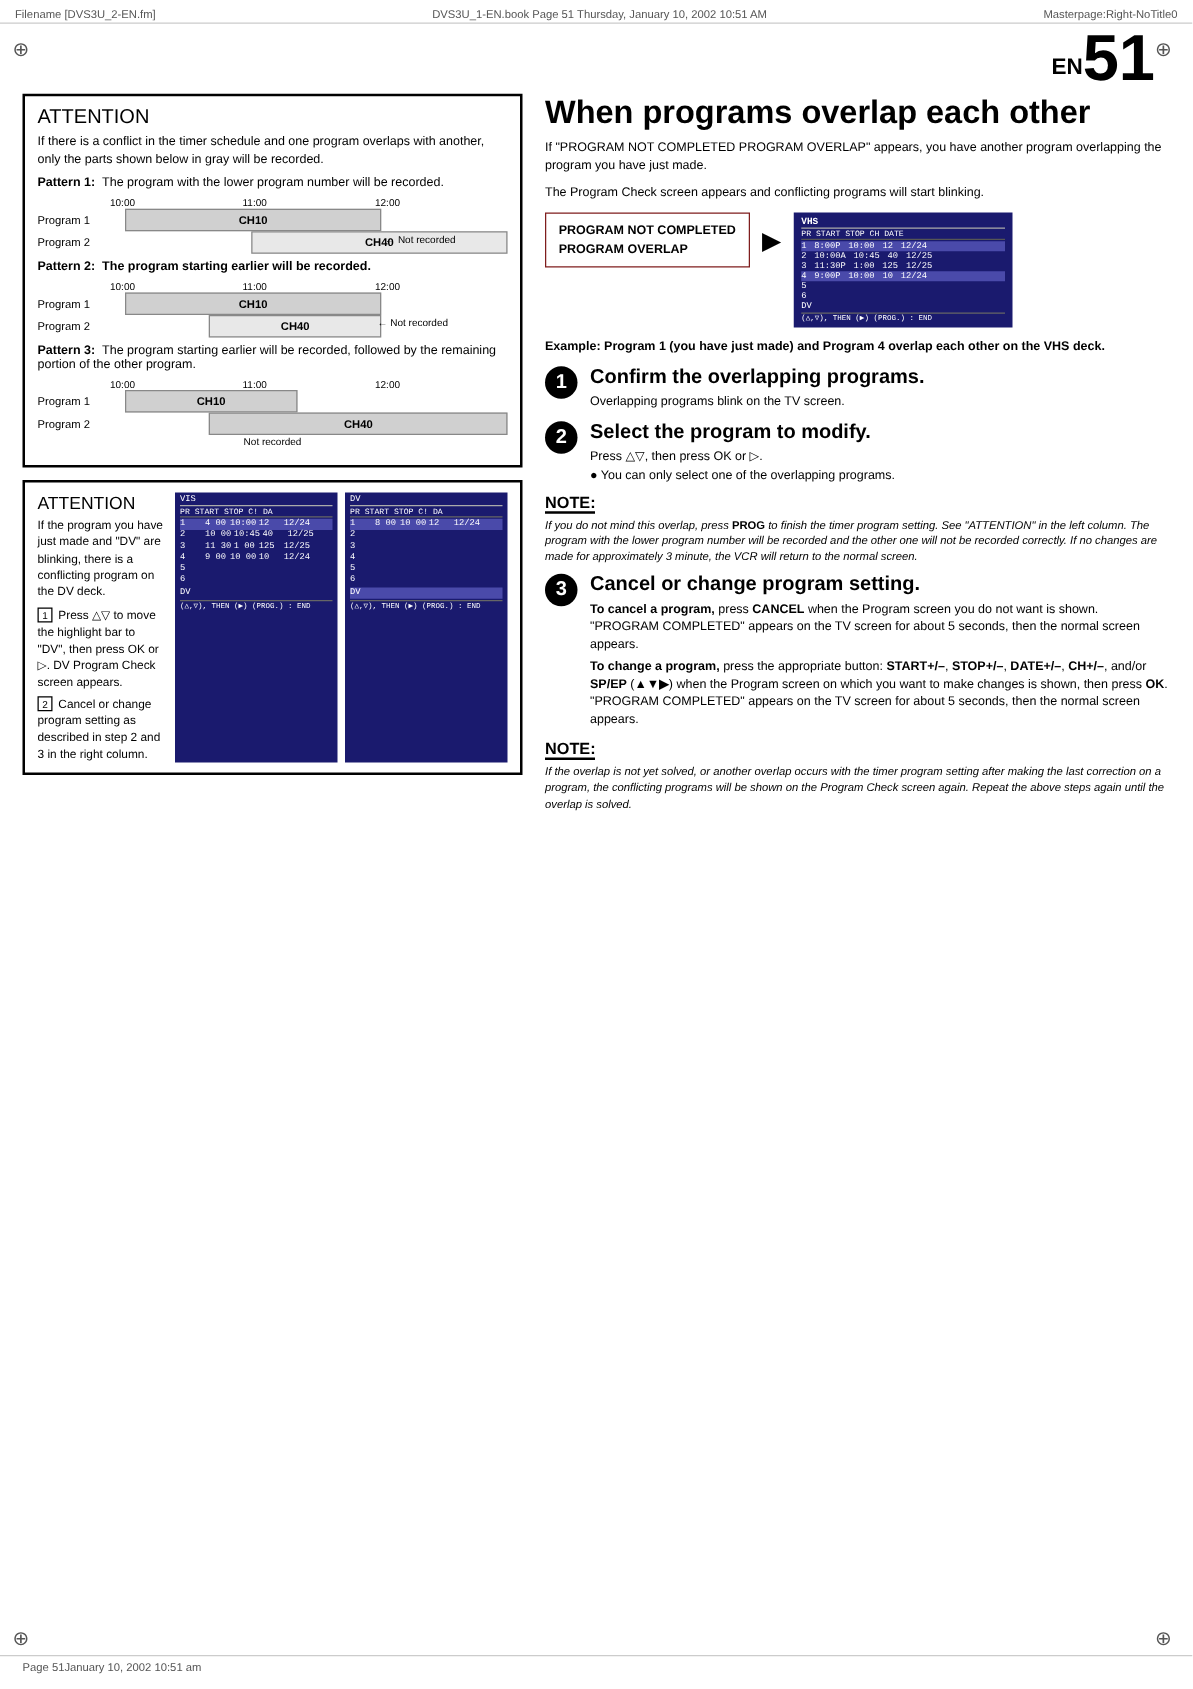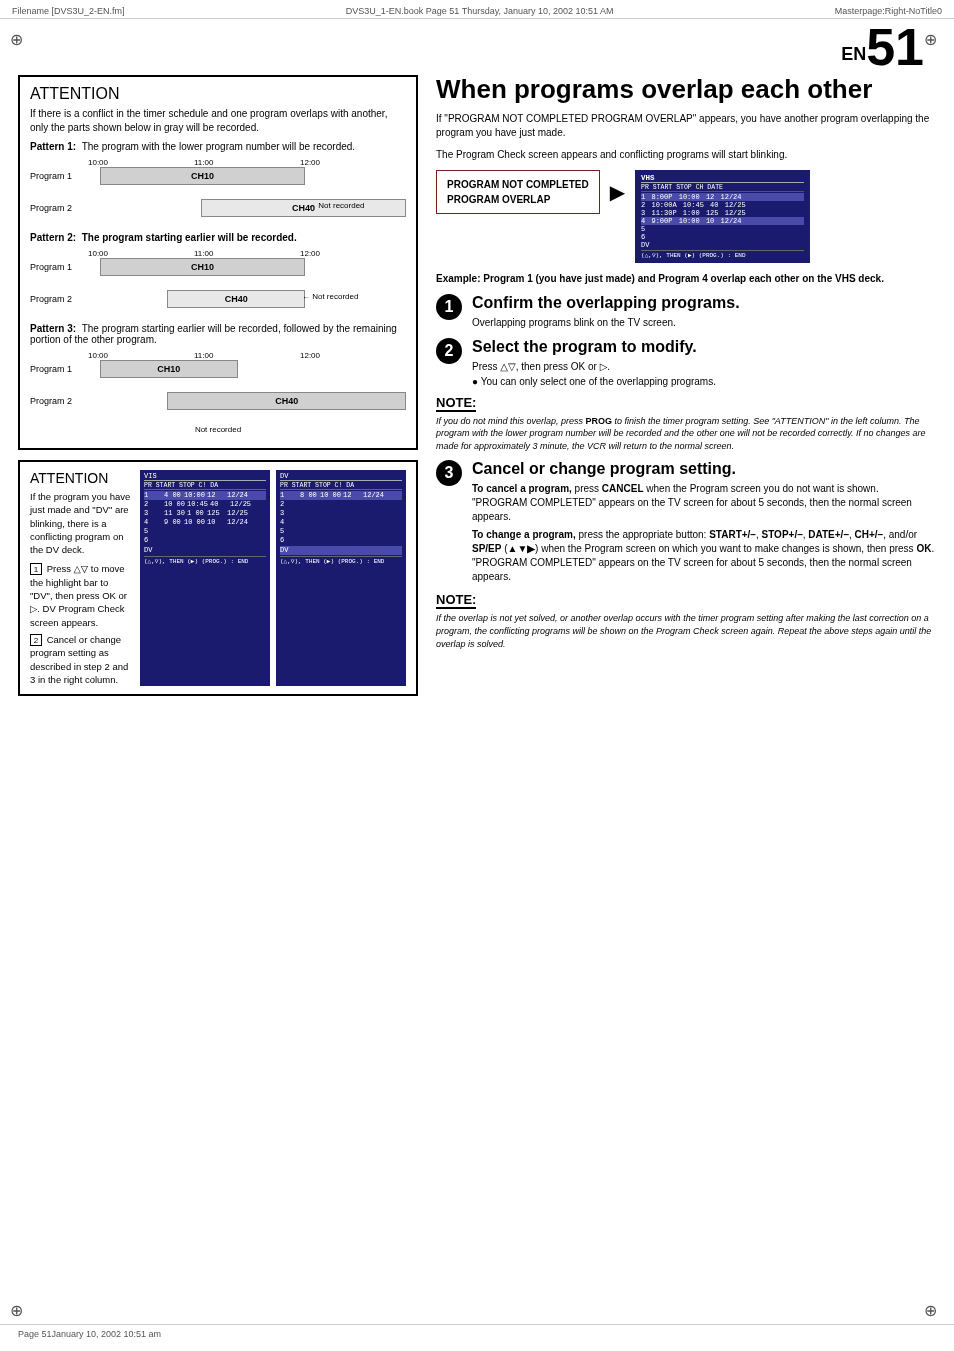--- a/index.html
+++ b/index.html
@@ -75,21 +75,21 @@
       margin-left: 58px;
       font-size: 8px;
       margin-bottom: 1px;
     }
     .timeline-scale span {
       flex: 1;
     }
     .timeline-row {
       display: flex;
       align-items: center;
-      margin-bottom: 16px;
+      margin-bottom: 2px;
       height: 16px;
       gap: 12px;
     }
     .timeline-label {
       font-size: 9px;
       width: 58px;
       flex-shrink: 0;
     }
     .timeline-bar-area {
       position: relative;

